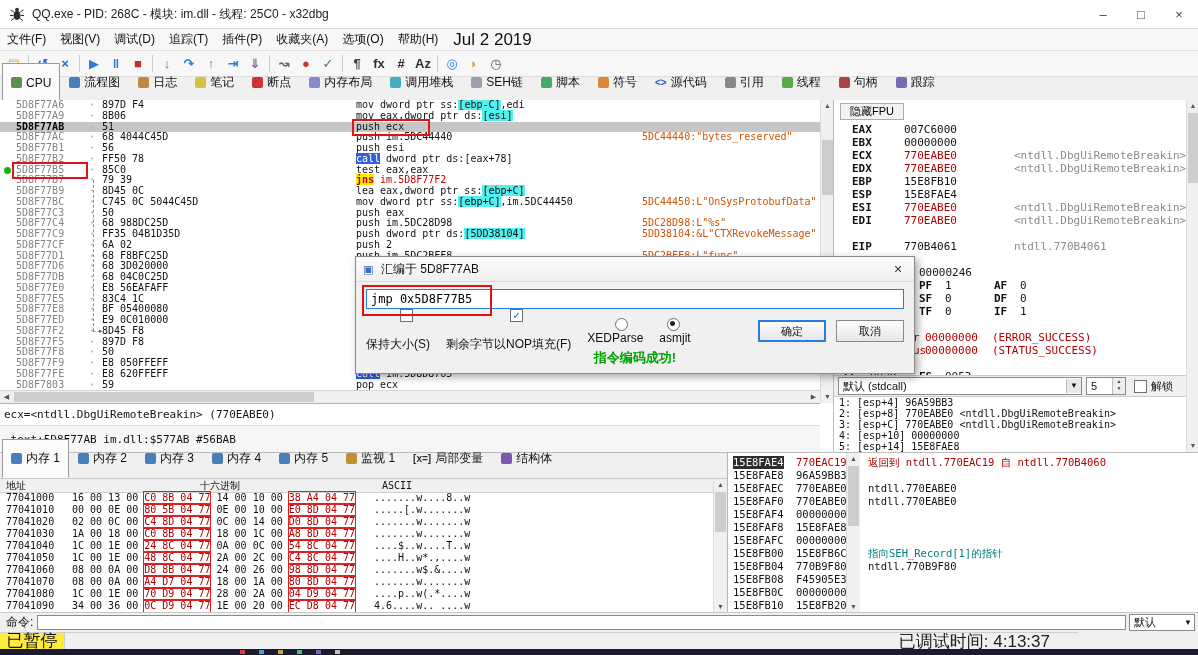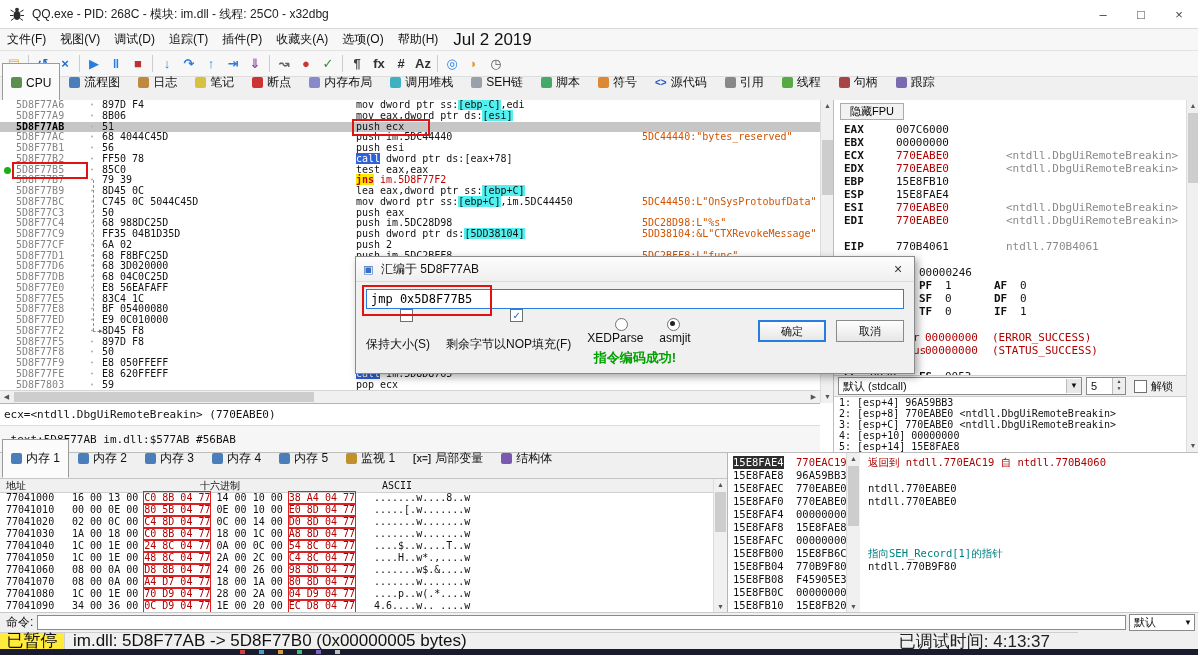--- a/index.html
+++ b/index.html
@@ -52,21 +52,21 @@
   .info2{height:27px;font:11px/27px "DejaVu Sans Mono",monospace;padding-left:4px;background:#f6f6f6;}
   .sbv{position:absolute;background:#f0f0f0;border-left:1px solid #dcdcdc;}
   .sba{position:absolute;left:0;width:100%;height:12px;font-size:7px;color:#555;text-align:center;line-height:12px;}
   .sba.dn{bottom:0;}
   .sbthumb{position:absolute;left:1px;right:1px;background:#cdcdcd;}
   
   .regs{position:absolute;left:833px;top:0;width:353px;height:352px;background:#fff;border-left:1px solid #bdbdbd;overflow:hidden;font:11px/13px "DejaVu Sans Mono",monospace;}
   .hidefpu{position:absolute;left:6px;top:3px;height:17px;padding:0 9px;font:11px "Liberation Sans",sans-serif;background:#f2f2f2;border:1px solid #ababab;}
   .reglines{position:absolute;left:0;top:23px;width:100%;}
   .rl{height:13px;white-space:pre;}
-  .rlab{display:inline-block;width:52px;padding-left:10px;font-weight:bold;}
+  .rlab{display:inline-block;width:52px;padding-left:10px;font-weight:bold;margin-left:8px;}
   .rval{display:inline-block;width:110px;}
   .rann{color:#8a8a8a;}
   .red{color:#b00000;}
   .teal{color:#008080;}
   .flab{display:inline-block;width:85px;padding-left:10px;font-weight:bold;box-sizing:border-box;}
   .fcn{display:inline-block;width:26px;font-weight:bold;}
   .fcn:first-child{padding-left:10px;width:36px;box-sizing:border-box;}
   .fcv{display:inline-block;width:49px;}
   .elab{display:inline-block;width:91px;padding-left:26px;box-sizing:border-box;}
   .eval{display:inline-block;width:67px;}
@@ -450,21 +450,20 @@
     <span class="cmdlab">命令:</span>
     <input class="cmdinput" value="" style="">
     <span class="cmddrop">
       <span>默认</span>
       <span class="car">▼</span>
     </span>
   </div>
 
   <div class="statusbar">
     <span class="paused">已暂停</span>
-    <span class="smsg">im.dll: 5D8F77AB -&gt; 5D8F77B0 (0x00000005 bytes)</span>
     <span class="sright">已调试时间: 4:13:37</span>
   </div>
 
   <div class="taskbar" id="taskbar">
       <span class="tkicon" style="background:#d04040"></span>
       <span class="tkicon" style="background:#40a0d0"></span>
       <span class="tkicon" style="background:#d0a040"></span>
       <span class="tkicon" style="background:#40c070"></span>
       <span class="tkicon" style="background:#8060c0"></span>
       <span class="tkicon" style="background:#c0c0c0"></span>

